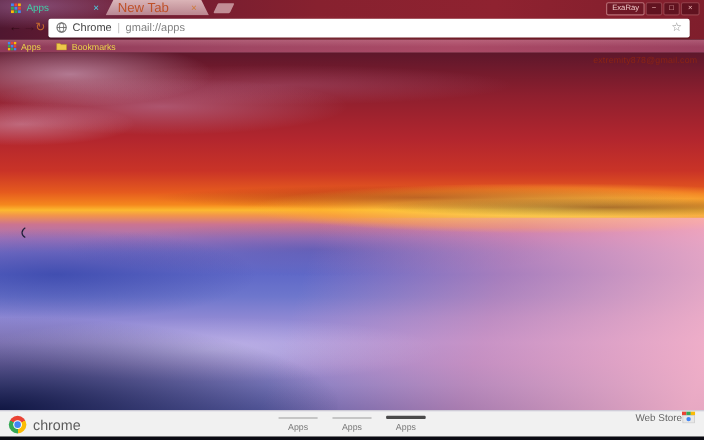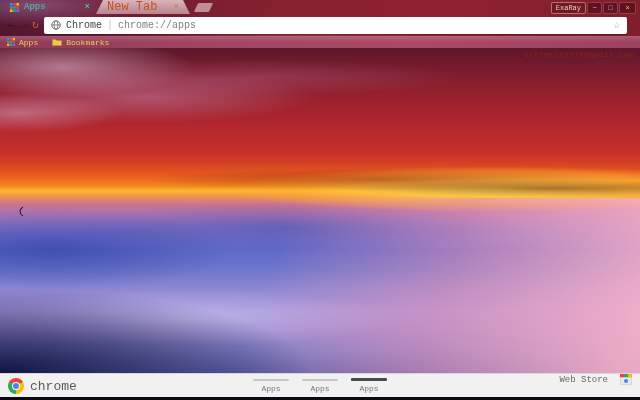--- a/index.html
+++ b/index.html
@@ -1,18 +1,18 @@
 <!DOCTYPE html>
 <html><head>
 <meta charset="utf-8">
 <style>
   html,body { margin:0; padding:0; background:#000; }
   .window {
     position:relative; width:640px; height:400px; overflow:hidden;
-    font-family:Liberation Mono, monospace;
+    font-family:Liberation Sans, sans-serif;
     -webkit-font-smoothing:antialiased;
   }
 
   
   .frame-top {
     position:absolute; top:0; left:0; width:640px; height:36px;
     background:
       radial-gradient(ellipse 150px 30px at 5% 15%, rgba(185,135,195,0.45), transparent 70%),
       radial-gradient(ellipse 220px 22px at 45% 85%, rgba(225,125,135,0.25), transparent 75%),
       linear-gradient(95deg, #4f1730 0%, #6e1c31 18%, #87212f 45%, #8f2230 70%, #7f1e2c 100%);
@@ -128,21 +128,21 @@
   .chrome-logo { position:relative; width:16px; height:16px; border-radius:50%;
     background:conic-gradient(from -60deg, #ea4335 0 120deg, #fbbc05 0 240deg, #34a853 0 360deg); }
   .chrome-logo::before { content:""; position:absolute; inset:22%; background:#fff; border-radius:50%; }
   .chrome-logo::after  { content:""; position:absolute; inset:32%; background:#4285f4; border-radius:50%; }
   .brand-label { font-size:13px; color:#5c5c5c; }
   .pages { position:absolute; left:50%; transform:translateX(-50%); top:4px; display:flex; gap:13px; }
   .page { width:36px; text-align:center; }
   .page-bar { height:2px; background:#c6c6c6; border-radius:1px; margin-top:1px; }
   .page.active .page-bar { height:3px; background:#4a4a4a; margin-top:0; }
   .page-label { font-size:8px; color:#777; margin-top:3px; }
-  .webstore { position:absolute; right:8px; top:0; display:flex; align-items:center; gap:12px; }
+  .webstore { position:absolute; right:8px; top:0; display:flex; align-items:center; gap:0; }
   .webstore-label { font-size:9px; color:#666; }
   .bottom-strip { position:absolute; top:397px; left:0; width:640px; height:3px; background:#0a0a12; }
 </style>
 </head>
 <body>
 
 <div class="window">
 
   <div class="frame-top">
 
@@ -179,21 +179,21 @@
       <span class="nav-glyph nav-fwd">→</span>
       <span class="nav-glyph nav-reload">↻</span>
       <div class="omnibox">
         <svg width="10" height="10" viewBox="0 0 10 10">
           <circle cx="5" cy="5" r="4.2" fill="none" stroke="#6b6b6b" stroke-width="1"></circle>
           <ellipse cx="5" cy="5" rx="1.9" ry="4.2" fill="none" stroke="#6b6b6b" stroke-width="0.8"></ellipse>
           <line x1="0.8" y1="5" x2="9.2" y2="5" stroke="#6b6b6b" stroke-width="0.8"></line>
         </svg>
         <span class="omni-site">Chrome</span>
         <span class="omni-sep">|</span>
-        <span class="omni-url">chrome://apps</span>
+        <span class="omni-url">gmail://apps</span>
         <span class="omni-star">☆</span>
       </div>
     </div>
   </div>
 
   <div class="bookmarks">
     <div class="bm-item">
       <svg width="8" height="8" viewBox="0 0 9 9">
         <rect x="0" y="0" width="2.6" height="2.6" fill="#4285f4"></rect>
           <rect x="3.2" y="0" width="2.6" height="2.6" fill="#ea4335"></rect>

